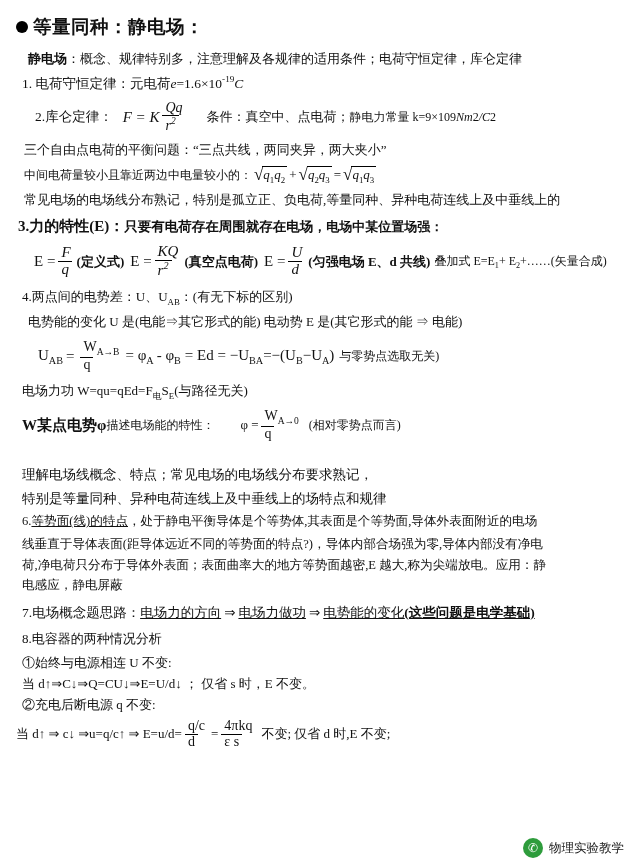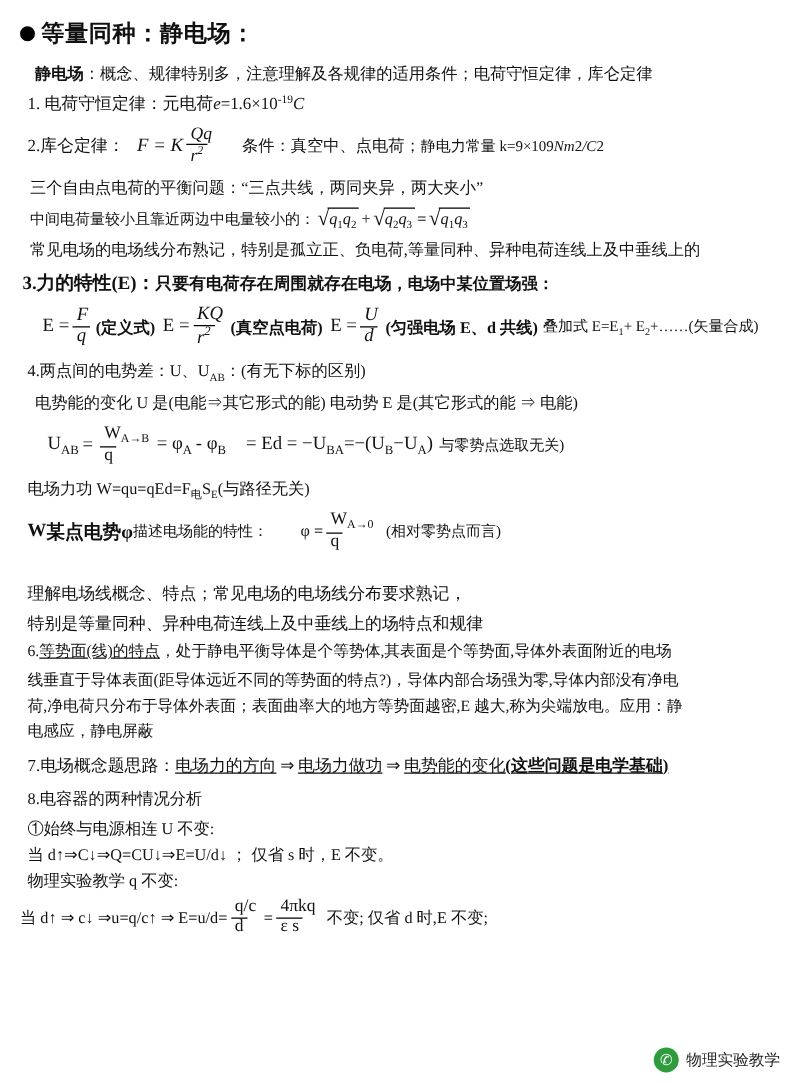--- a/index.html
+++ b/index.html
@@ -118,21 +118,21 @@
   </div>
 
   <div class="line" style="margin-left:14px;">
     <b>静电场</b><span>：概念、规律特别多，注意理解及各规律的适用条件；电荷守恒定律，库仑定律</span>
   </div>
 
   <div class="line" style="margin-left:8px;font-size:13.5px;">
     <span>1. 电荷守恒定律：</span><span>元电荷</span><span class="mi">e</span><span>=1.6×10</span><sup>-19</sup><span class="mi">C</span>
   </div>
 
-  <div class="eqrow" style="margin-left:8px;">
+  <div class="eqrow" style="margin-left:21px;">
     <span style="font-size:13.5px;">2.库仑定律：</span>
     <span class="mi" style="font-size:15px;margin-left:10px;">F = K</span>
     <span class="frac" style="font-size:14px;">
       <span class="num mi">Qq</span>
       <span class="den mi"><span>r</span><sup>2</sup></span>
     </span>
     <span style="margin-left:18px;">条件：真空中、点电荷；</span>
     <span class="small">静电力常量 k=9×10</span>
       <sup class="small">9</sup>
       <span class="small mi">Nm</span>
@@ -198,21 +198,21 @@
 
   <div class="eqbox" style="margin-left:24px;">
     <span class="nowrap"><span>U</span><sub>AB</sub></span>
     <span style="margin:0 3px;">=</span>
     <span class="frac" style="font-size:14px;">
       <span class="num"><span>W</span><sub>A→B</sub></span>
       <span class="den">q</span>
     </span>
     <span><span>= φ</span><sub>A</sub></span>
     <span style="margin-left:3px;"><span>- φ</span><sub>B</sub></span>
-    <span style="margin-left:16px;"><span>= Ed = −U</span><sub>BA</sub><span>=−(U</span><sub>B</sub><span>−U</span><sub>A</sub><span>)</span></span>
+    <span style="margin-left:4px;"><span>= Ed = −U</span><sub>BA</sub><span>=−(U</span><sub>B</sub><span>−U</span><sub>A</sub><span>)</span></span>
     <span class="small" style="margin-left:5px;">与零势点选取无关)</span>
   </div>
 
   <div class="line" style="margin-left:8px;">
     <span>电场力功 W=qu=qEd=F</span><sub>电</sub><span>S</span><sub>E</sub><span>(与路径无关)</span>
   </div>
 
   <div class="eqrow" style="margin-left:8px;">
     <span class="b" style="font-size:15px;">W</span>
     <span class="b" style="font-size:15px;">某点电势φ</span>
@@ -237,21 +237,21 @@
   <div class="line tight" style="margin-left:8px;font-size:12.6px;">荷,净电荷只分布于导体外表面；表面曲率大的地方等势面越密,E 越大,称为尖端放电。应用：静</div>
   <div class="line tight" style="margin-left:8px;font-size:12.6px;">电感应，静电屏蔽</div>
 
   <div class="line" style="margin-left:8px;font-size:13.5px;margin-top:7px;">
     <span>7.</span><span>电场概念题思路：</span><span class="u">电场力的方向</span><span style="margin:0 3px;">⇒</span><span class="u">电场力做功</span><span style="margin:0 3px;">⇒</span><span class="u">电势能的变化</span><b class="u">(这些问题是电学基础)</b>
   </div>
 
   <div class="line" style="margin-left:8px;font-size:13px;margin-top:6px;">8.电容器的两种情况分析</div>
   <div class="line tight" style="margin-left:8px;font-size:13px;">①始终与电源相连 U 不变:</div>
   <div class="line tight" style="margin-left:8px;font-size:13px;">当 d↑⇒C↓⇒Q=CU↓⇒E=U/d↓ ；  仅省 s 时，E 不变。</div>
-  <div class="line tight" style="margin-left:8px;font-size:13px;">物理实验教学 q 不变:</div>
+  <div class="line tight" style="margin-left:8px;font-size:13px;">②充电后断电源 q 不变:</div>
 
   <div class="eqrow" style="margin-left:2px;font-size:13px;margin-top:4px;">
     <span>当 d↑ ⇒ c↓ ⇒u=q/c↑ ⇒ E=u/d=</span>
     <span class="frac" style="font-size:14px;">
       <span class="num">q/c</span>
       <span class="den">d</span>
     </span>
     <span>=</span>
     <span class="frac" style="font-size:14px;">
       <span class="num">4πkq</span>

